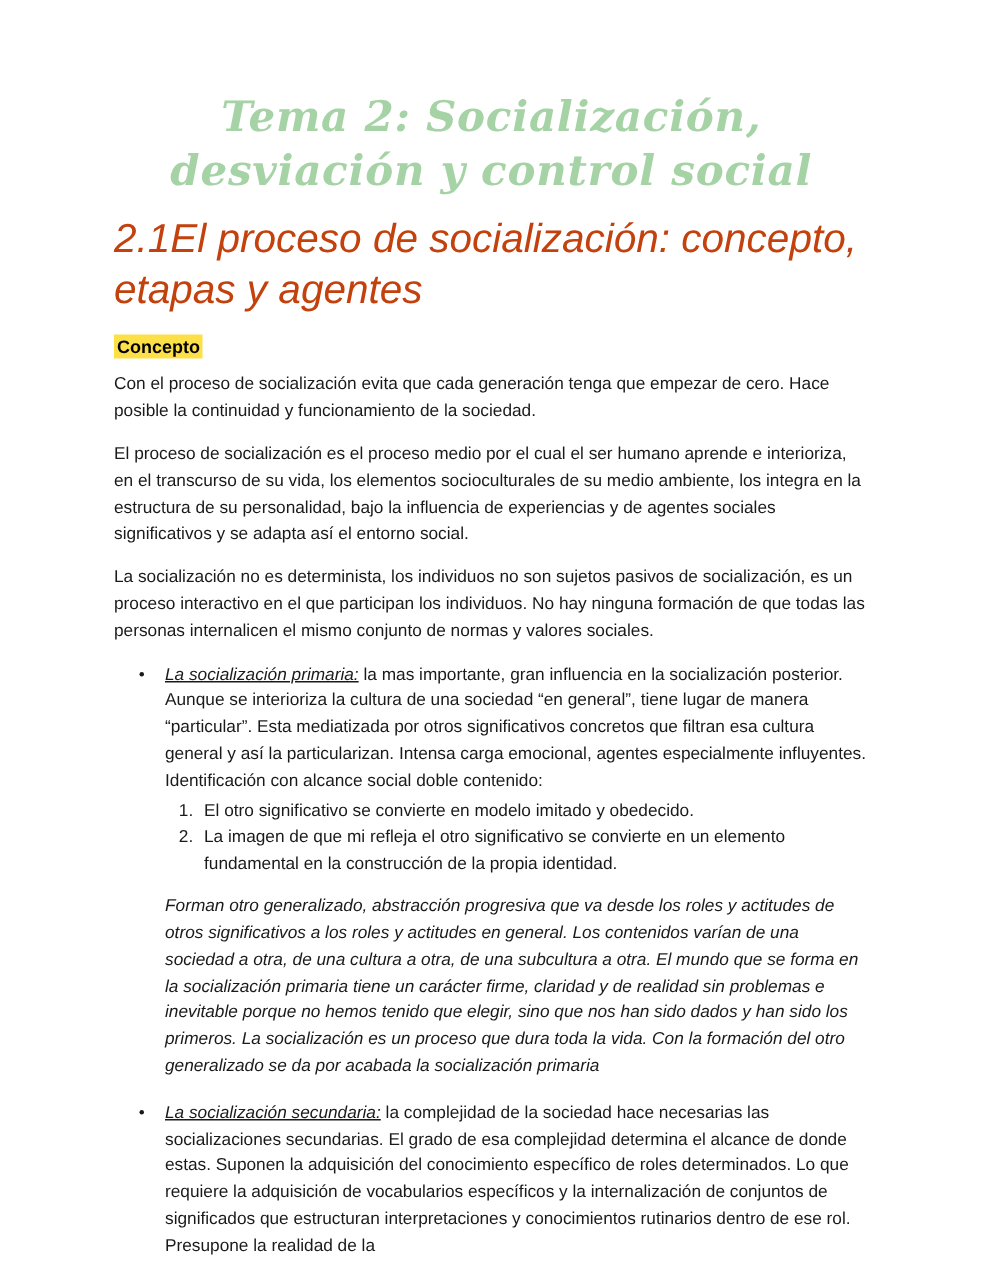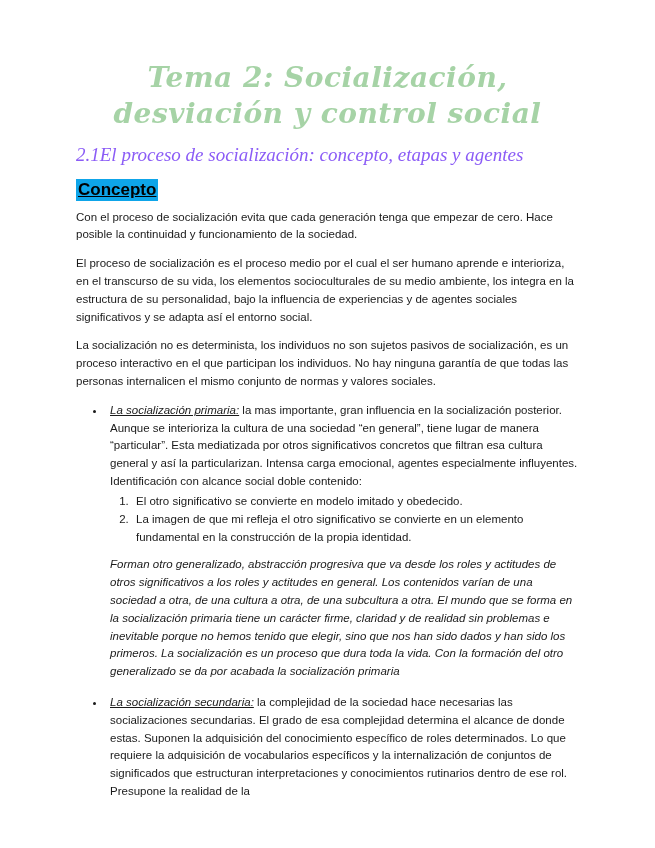--- a/index.html
+++ b/index.html
@@ -19,37 +19,36 @@
     font-style: italic;
     font-weight: bold;
     color: #a6d3a6;
     text-align: center;
     font-size: 28px;
     line-height: 1.3;
     margin: 0 0 6px 0;
     letter-spacing: 0.5px;
   }
   .section-heading {
-    font-family: Liberation Serif, serif;
+    font-family: Liberation Sans, sans-serif;
     font-style: italic;
     font-weight: normal;
-    color: #8b5cf6;
-    font-size: 19px;
+    color: #c2410c;
+    font-size: 27px;
     line-height: 1.25;
     margin: 10px 0 4px 0;
   }
   .hl-wrap { margin: 12px 0 8px 0; }
   .hl-heading {
     display: inline-block;
-    background: #0ea5e9;
+    background: #fde047;
     color: #000;
     font-weight: bold;
-    font-size: 17px;
+    font-size: 12px;
     padding: 1px 2px;
-    text-decoration: underline;
   }
   p.body {
     font-size: 11.5px;
     line-height: 1.55;
     margin: 0 0 11px 0;
   }
   ul.bullets {
     margin: 2px 0 0 0;
     padding-left: 30px;
     list-style: disc;
@@ -85,21 +84,21 @@
   <h2 class="section-heading">2.1El proceso de socialización: concepto, etapas y agentes</h2>
 
   <div class="hl-wrap">
     <span class="hl-heading">Concepto</span>
   </div>
 
   <p class="body">Con el proceso de socialización evita que cada generación tenga que empezar de cero. Hace posible la continuidad y funcionamiento de la sociedad.</p>
 
   <p class="body">El proceso de socialización es el proceso medio por el cual el ser humano aprende e interioriza, en el transcurso de su vida, los elementos socioculturales de su medio ambiente, los integra en la estructura de su personalidad, bajo la influencia de experiencias y de agentes sociales significativos y se adapta así el entorno social.</p>
 
-  <p class="body">La socialización no es determinista, los individuos no son sujetos pasivos de socialización, es un proceso interactivo en el que participan los individuos. No hay ninguna garantía de que todas las personas internalicen el mismo conjunto de normas y valores sociales.</p>
+  <p class="body">La socialización no es determinista, los individuos no son sujetos pasivos de socialización, es un proceso interactivo en el que participan los individuos. No hay ninguna formación de que todas las personas internalicen el mismo conjunto de normas y valores sociales.</p>
 
 
   <ul class="bullets">
 
     <li>
       <span class="lead">La socialización primaria:</span><span> la mas importante, gran influencia en la socialización posterior. Aunque se interioriza la cultura de una sociedad “en general”, tiene lugar de manera “particular”. Esta mediatizada por otros significativos concretos que filtran esa cultura general y así la particularizan. Intensa carga emocional, agentes especialmente influyentes. Identificación con alcance social doble contenido:</span>
       <ol class="numbered">
         <li>El otro significativo se convierte en modelo imitado y obedecido.</li>
         <li>La imagen de que mi refleja el otro significativo se convierte en un elemento fundamental en la construcción de la propia identidad.</li>
       </ol>

